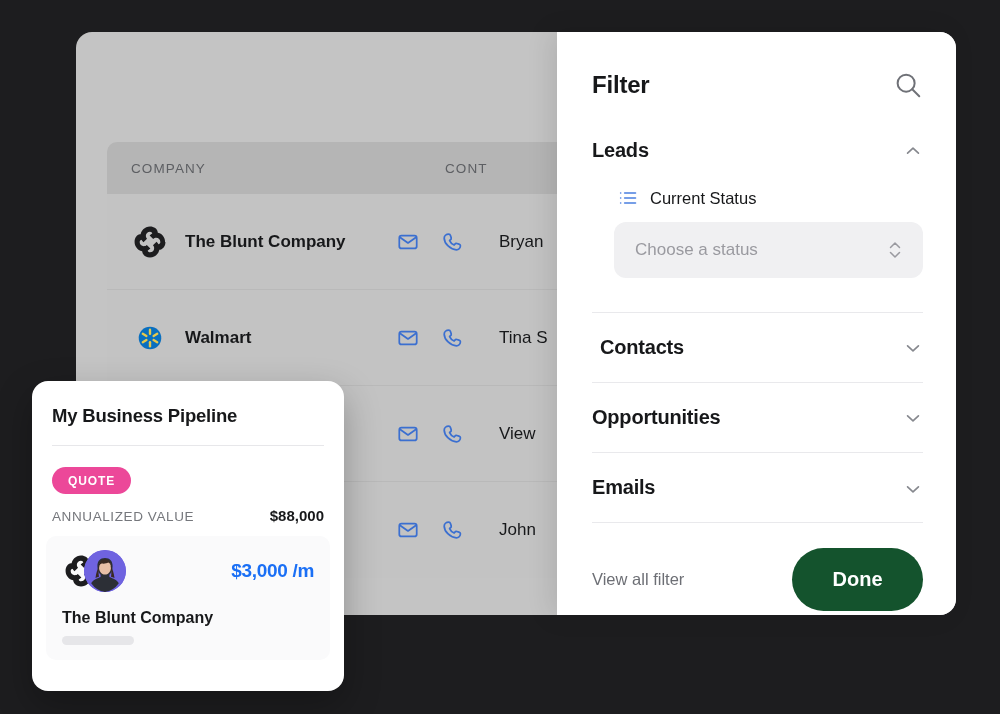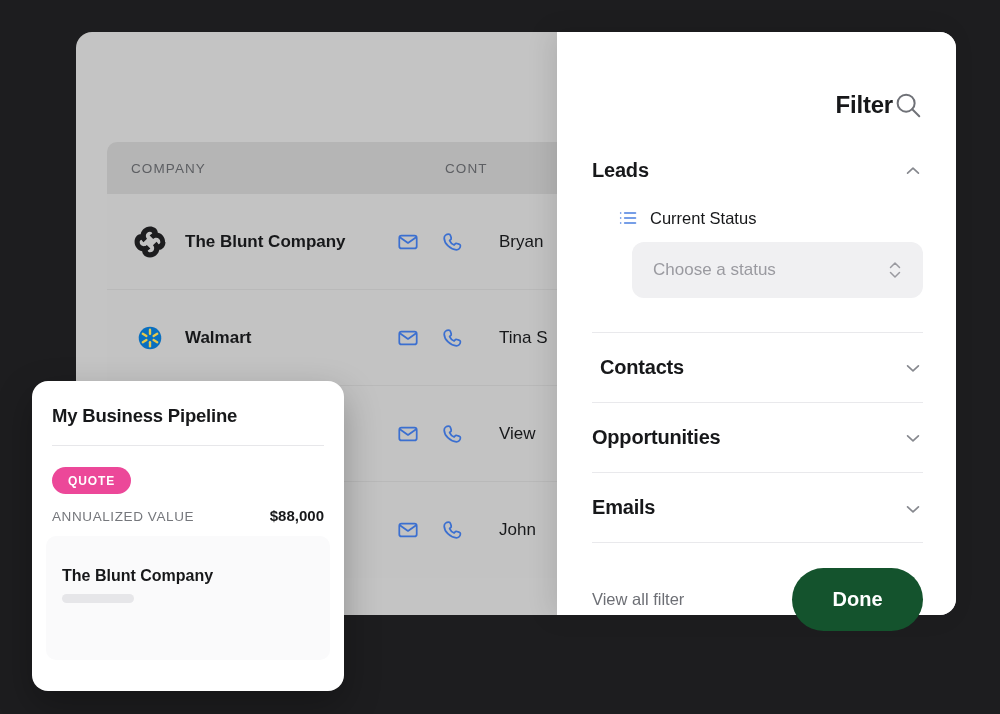--- a/index.html
+++ b/index.html
@@ -60,43 +60,42 @@
   
   .filter-panel {
     position: absolute; left: 557px; top: 32px;
     width: 399px; height: 583px;
     background: #ffffff;
     border-radius: 0 16px 16px 0;
     box-shadow: -6px 0 26px rgba(0,0,0,0.10);
   }
   .fp-inner { position: absolute; left: 35px; right: 33px; top: 0; bottom: 0; }
   .fp-head {
-    display: flex; align-items: center; justify-content: flex-end;
+    display: flex; align-items: center; justify-content: space-between;
     padding-top: 38px;
-    margin-top: 20px;
   }
   .fp-title { font-size: 24px; font-weight: bold; color: #17181a; letter-spacing: -0.2px; }
   .search-btn { width: 30px; height: 30px; display: block; cursor: pointer; }
 
   .sect-head {
     display: flex; align-items: center; justify-content: space-between;
     cursor: pointer;
   }
   .sect-label { font-size: 20px; font-weight: bold; color: #17181a; letter-spacing: -0.2px; }
   .chev { width: 20px; height: 20px; display: block; }
 
   .leads-head { margin-top: 39px; }
   .field-label-row {
     display: flex; align-items: center; gap: 12px;
     margin-top: 26px; padding-left: 26px;
   }
   .list-ico { width: 20px; height: 20px; display: block; flex: none; }
   .field-label { font-size: 16.5px; color: #17181a; }
   .select-box {
-    margin-top: 14px; margin-left: 40px;
+    margin-top: 14px; margin-left: 22px;
     height: 56px; background: #f0f0f2; border-radius: 12px;
     display: flex; align-items: center; justify-content: space-between;
     padding: 0 19px 0 21px; cursor: pointer;
   }
   .select-ph { font-size: 17px; color: #9a9aa0; }
   .stepper-ico { width: 18px; height: 22px; display: block; }
 
   .divider { height: 1px; background: #e9e9ec; }
   .d1 { margin-top: 34px; }
   .sect-contacts { padding: 23px 0 0 0; margin-left: 8px; }
@@ -364,18 +363,44 @@
   <div class="pipeline-card">
     <div class="pc-title">My Business Pipeline</div>
     <div class="pc-divider"></div>
     <div class="quote-badge">QUOTE</div>
     <div class="pc-value-row">
       <span class="pc-value-label">ANNUALIZED VALUE</span>
       <span class="pc-value-amt">$88,000</span>
     </div>
 
     <div class="pc-item">
+      <div class="pc-item-top">
+        <span class="pc-avatars">
+          <span class="pc-logo">
+            <svg width="38" height="38" viewBox="0 0 64 64" aria-hidden="true">
+              <g fill="#1d1d1f">
+                <path d="M32 6c7 0 12 4 13 9 .6 3-1 6-4 6.6-2.6.5-4.6-1-5-3.4-.4-2.4-1.8-3.6-4-3.6-4 0-7 3-7 7 0 2 .6 3.6 2 5l-6 6c-3.4-3.2-5-7-5-11C16 13.6 23 6 32 6z"></path>
+                <path d="M58 32c0 7-4 12-9 13-3 .6-6-1-6.6-4-.5-2.6 1-4.6 3.4-5 2.4-.4 3.6-1.8 3.6-4 0-4-3-7-7-7-2 0-3.6.6-5 2l-6-6c3.2-3.4 7-5 11-5 8.4 0 15 7 15 16z"></path>
+                <path d="M32 58c-7 0-12-4-13-9-.6-3 1-6 4-6.6 2.6-.5 4.6 1 5 3.4.4 2.4 1.8 3.6 4 3.6 4 0 7-3 7-7 0-2-.6-3.6-2-5l6-6c3.4 3.2 5 7 5 11 0 8.4-7 15.6-16 15.6z"></path>
+                <path d="M6 32c0-7 4-12 9-13 3-.6 6 1 6.6 4 .5 2.6-1 4.6-3.4 5-2.4.4-3.6 1.8-3.6 4 0 4 3 7 7 7 2 0 3.6-.6 5-2l6 6c-3.2 3.4-7 5-11 5C13.6 48 6 41 6 32z"></path>
+              </g>
+            </svg>
+          </span>
+          <span class="pc-avatar">
+            <svg width="42" height="42" viewBox="0 0 42 42" aria-hidden="true">
+              <circle cx="21" cy="21" r="21" fill="#6f63e0"></circle>
+              <g>
+                <path d="M21 8c5 0 7.6 3.2 7.6 8 0 4.2-1.4 7.2-3.2 8.8V27c3.6 1.4 8 3.2 9.4 6.2A21 21 0 0 1 21 42a21 21 0 0 1-13.8-8.8C8.6 30.2 13 28.4 16.6 27v-2.2c-1.8-1.6-3.2-4.6-3.2-8.8 0-4.8 2.6-8 7.6-8z" fill="#2c2f36"></path>
+                <path d="M21 10.5c4 0 6 2.4 6 6.4 0 4-2.2 7.6-6 7.6s-6-3.6-6-7.6c0-4 2-6.4 6-6.4z" fill="#e8bfa6"></path>
+                <path d="M14.8 17.2c-.3-5 2.2-8 6.2-8s6.5 3 6.2 8c-.5-2.6-1.4-4-3-4.6-1.6.9-4 1.4-6.5 1-1.6.6-2.5 1.9-2.9 3.6z" fill="#3a2a22"></path>
+                <path d="M15.6 15.5c-1 3.4-1.3 7.6-.6 11.2-1.2.3-2.4.7-3.5 1.2.6-4.6 1.8-9.2 4.1-12.4zM26.4 15.5c1 3.4 1.3 7.6.6 11.2 1.2.3 2.4.7 3.5 1.2-.6-4.6-1.8-9.2-4.1-12.4z" fill="#3a2a22"></path>
+              </g>
+            </svg>
+          </span>
+        </span>
+        <span class="pc-mrr">$3,000 /m</span>
+      </div>
       <div class="pc-company">The Blunt Company</div>
       <div class="pc-skeleton"></div>
     </div>
   </div>
 
 </div>
 
 </body></html>

